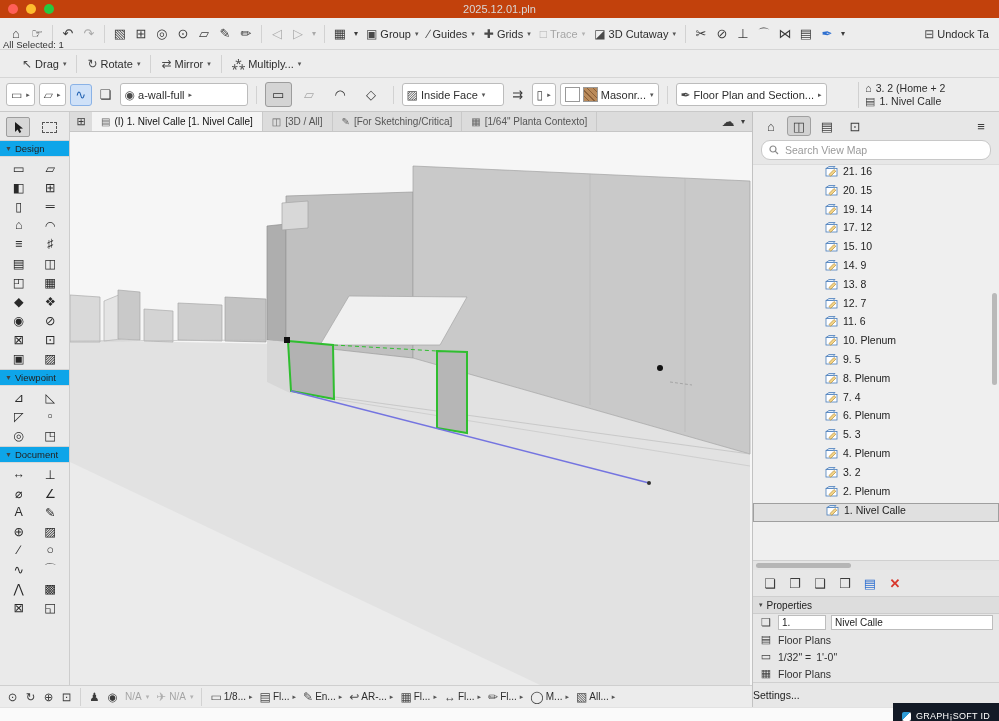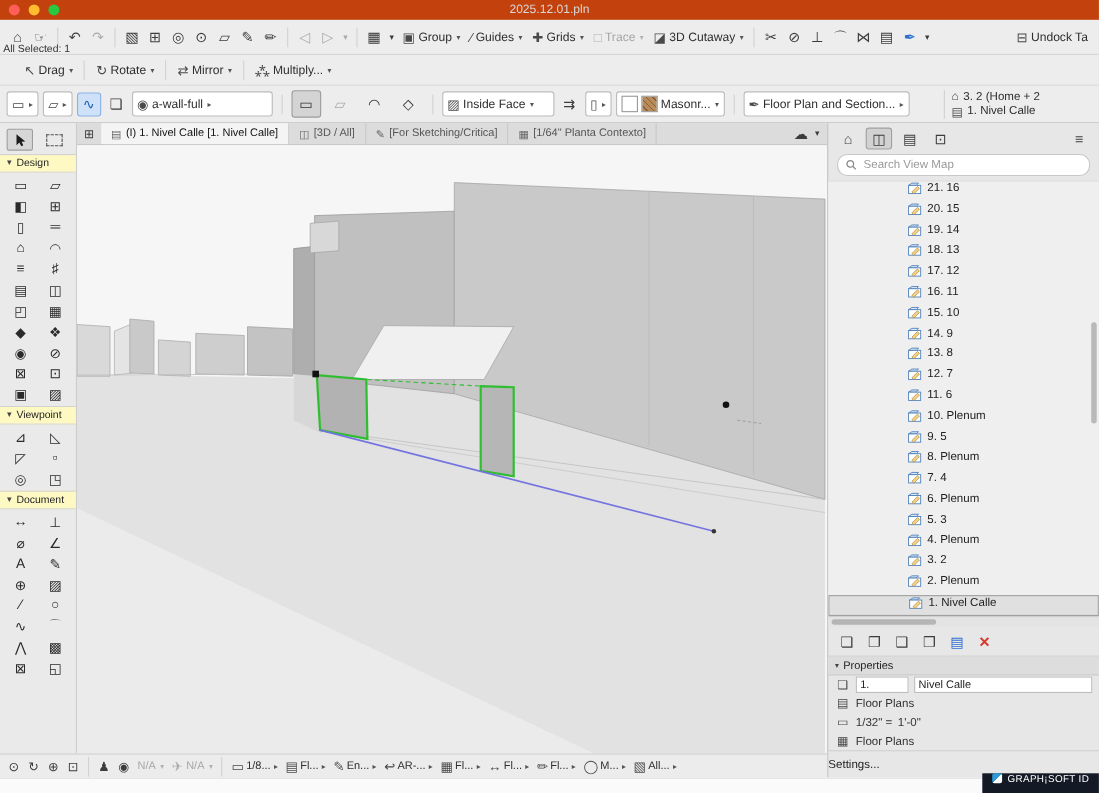--- a/index.html
+++ b/index.html
@@ -59,21 +59,21 @@
   .tab-right{display:flex;align-items:center;margin-left:auto;padding-right:4px}
   
   .palette{position:absolute;left:0;top:112px;width:70px;height:573px;background:#eaeaea;
            border-right:1px solid #cdcdcd;box-sizing:border-box;overflow:hidden}
   .pal-top{display:flex;align-items:center;gap:8px;padding:5px 6px 3px}
   .sel-tool{width:22px;height:18px;display:flex;align-items:center;justify-content:center;
             background:#d7d7d7;border:1px solid #9e9e9e;border-radius:2px}
   .marquee-tool{display:flex;align-items:center;justify-content:center;width:22px;height:18px}
   .marquee-box{width:13px;height:9px;border:1px dashed #555;display:block}
   .pal-header{display:flex;align-items:center;gap:3px;font-size:9.5px;color:#222;padding:2px 5px;
-              background:#fef9c3;border-top:1px solid #d2d2d2;border-bottom:1px solid #d8d8d8}
+              background:#0ea5e9;border-top:1px solid #d2d2d2;border-bottom:1px solid #d8d8d8}
   .disc{font-size:7px;color:#444}
   .pal-grid{display:grid;grid-template-columns:1fr 1fr;justify-items:center;padding:2px 3px;row-gap:1px}
   .tool{width:26px;height:18px;display:flex;align-items:center;justify-content:center;
         font-size:12.5px;color:#2a2a2a}
   
   .viewport{position:absolute;left:70px;top:132px;width:682px;height:553px;background:#f6f6f6;overflow:hidden}
   
   .navigator{position:absolute;left:752px;top:112px;width:247px;height:595px;background:#e7e7e7;
              border-left:1px solid #c2c2c2;box-sizing:border-box;display:flex;flex-direction:column}
   .nav-tabs{display:flex;align-items:center;height:28px;padding:0 6px;flex:0 0 auto}
@@ -111,21 +111,21 @@
   
   .statusbar{position:absolute;left:0;top:685px;width:752px;height:22px;background:#ececec;
              border-top:1px solid #cfcfcf;display:flex;align-items:center;padding:0 4px;
              box-sizing:border-box;gap:1px;overflow:hidden}
   .statusbar .ic{width:17px;height:17px;font-size:11.5px}
   .statusbar .combo{background:transparent;border:none;height:auto;padding:0 3px;gap:2px}
   .statusbar .blab{font-size:10px;max-width:36px;overflow:hidden;text-overflow:ellipsis}
   .statusbar .lbtn{padding:0 3px}
   .footer{position:absolute;left:0;top:707px;width:100%;height:14px;background:#fafafa;border-top:1px solid #e2e2e2}
   .brand{position:absolute;right:0;top:703px;width:106px;height:18px;background:#131a26;display:flex;
-         align-items:flex-start;justify-content:center;gap:5px;color:#fff;font-size:9px;letter-spacing:.3px;z-index:5}
+         align-items:flex-end;justify-content:center;gap:5px;color:#fff;font-size:9px;letter-spacing:.3px;z-index:5}
   .brand-logo{width:9px;height:9px;background:linear-gradient(135deg,#2e9bd6 0 50%,#ffffff 50% 100%);border-radius:2px}
 </style>
 </head>
 <body>
 
 <div class="app">
 
   <div class="titlebar">
     <div class="lights">
       <span class="light l-red"></span>
@@ -486,41 +486,21 @@
           <span>19. 14</span>
         </div>
         <div class="nav-item">
           <span class="nav-ic">
             <svg width="13" height="12" viewBox="0 0 13 12">
               <path d="M1 3.5 L4 1.5 L10 1.5 L8 3.5 Z" fill="#dce9f7" stroke="#4a7ebb" stroke-width="0.8"></path>
               <rect x="1" y="3.5" width="11" height="7.5" fill="#ffffff" stroke="#4a7ebb" stroke-width="0.8"></rect>
               <path d="M4 9.5 L9 4.5 L10.8 6.2 L5.8 11.2 Z" fill="#f3d488" stroke="#a97f2a" stroke-width="0.6"></path>
             </svg>
           </span>
-          <span>18. 13</span>
-        </div>
-        <div class="nav-item">
-          <span class="nav-ic">
-            <svg width="13" height="12" viewBox="0 0 13 12">
-              <path d="M1 3.5 L4 1.5 L10 1.5 L8 3.5 Z" fill="#dce9f7" stroke="#4a7ebb" stroke-width="0.8"></path>
-              <rect x="1" y="3.5" width="11" height="7.5" fill="#ffffff" stroke="#4a7ebb" stroke-width="0.8"></rect>
-              <path d="M4 9.5 L9 4.5 L10.8 6.2 L5.8 11.2 Z" fill="#f3d488" stroke="#a97f2a" stroke-width="0.6"></path>
-            </svg>
-          </span>
           <span>17. 12</span>
-        </div>
-        <div class="nav-item">
-          <span class="nav-ic">
-            <svg width="13" height="12" viewBox="0 0 13 12">
-              <path d="M1 3.5 L4 1.5 L10 1.5 L8 3.5 Z" fill="#dce9f7" stroke="#4a7ebb" stroke-width="0.8"></path>
-              <rect x="1" y="3.5" width="11" height="7.5" fill="#ffffff" stroke="#4a7ebb" stroke-width="0.8"></rect>
-              <path d="M4 9.5 L9 4.5 L10.8 6.2 L5.8 11.2 Z" fill="#f3d488" stroke="#a97f2a" stroke-width="0.6"></path>
-            </svg>
-          </span>
-          <span>16. 11</span>
         </div>
         <div class="nav-item">
           <span class="nav-ic">
             <svg width="13" height="12" viewBox="0 0 13 12">
               <path d="M1 3.5 L4 1.5 L10 1.5 L8 3.5 Z" fill="#dce9f7" stroke="#4a7ebb" stroke-width="0.8"></path>
               <rect x="1" y="3.5" width="11" height="7.5" fill="#ffffff" stroke="#4a7ebb" stroke-width="0.8"></rect>
               <path d="M4 9.5 L9 4.5 L10.8 6.2 L5.8 11.2 Z" fill="#f3d488" stroke="#a97f2a" stroke-width="0.6"></path>
             </svg>
           </span>
           <span>15. 10</span>

